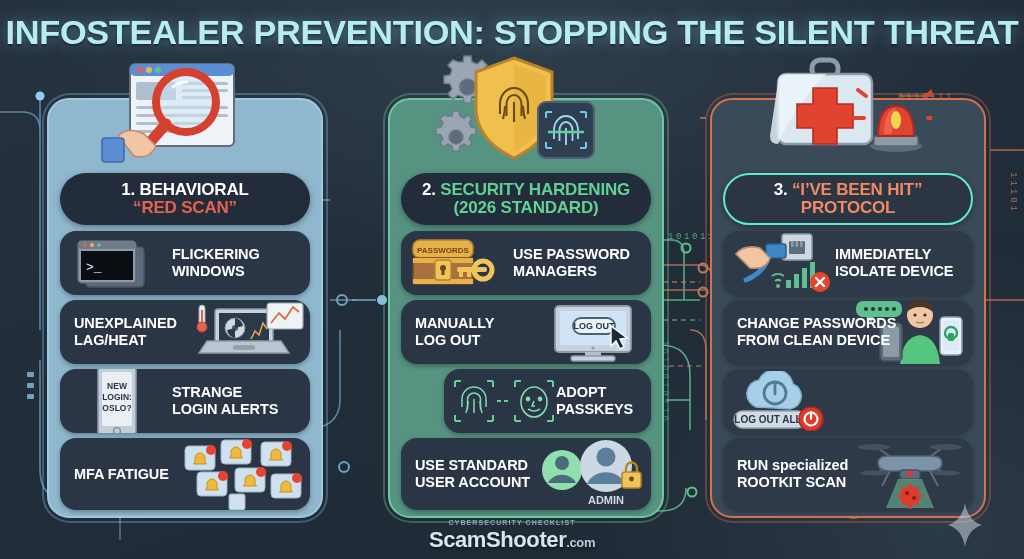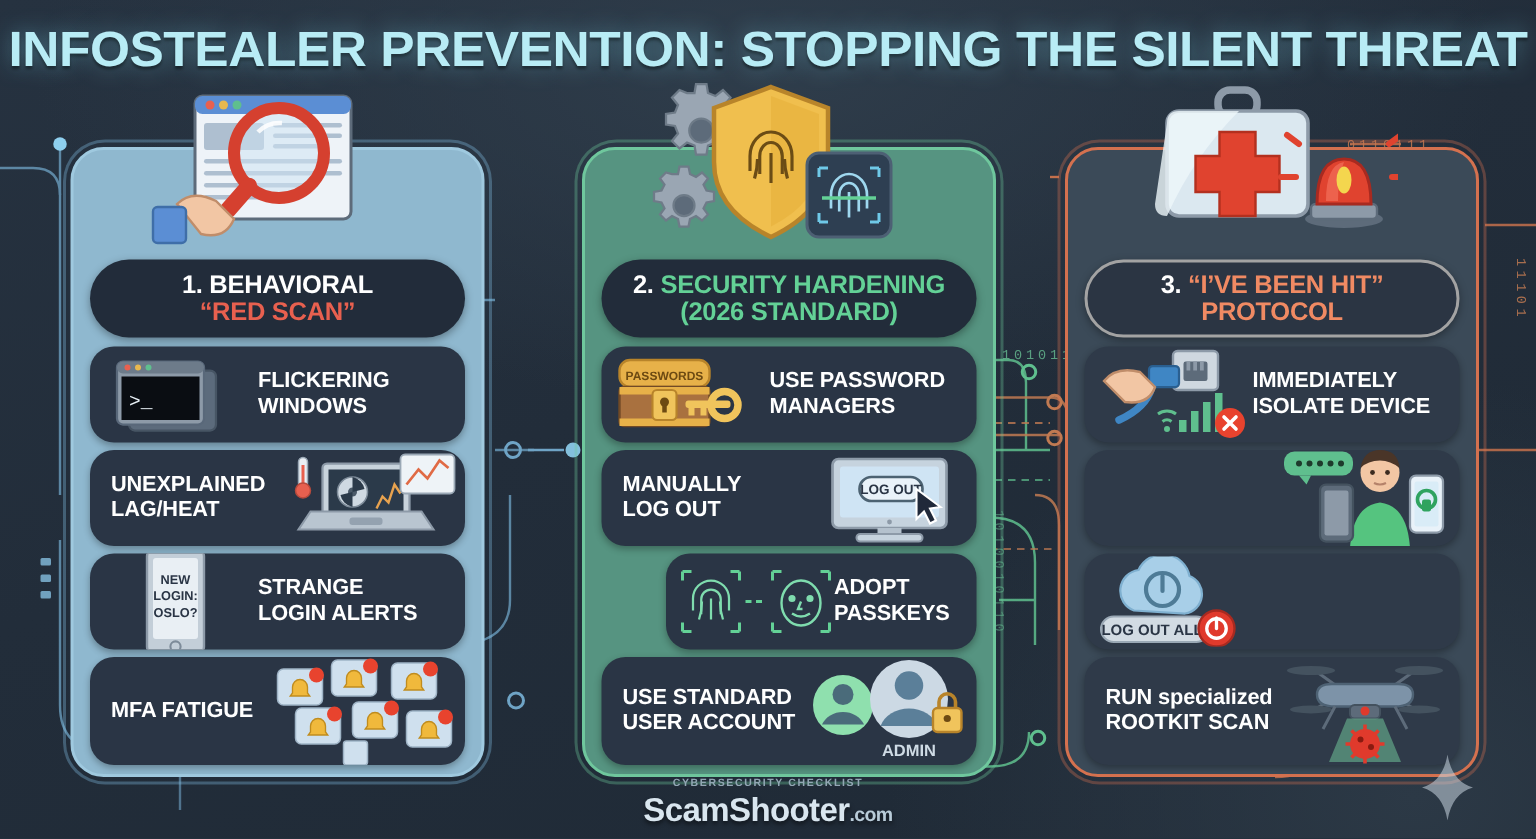--- a/index.html
+++ b/index.html
@@ -60,21 +60,21 @@
   #col3 .colglow { box-shadow:0 0 0 2px rgba(212,113,79,.35); }
 
   
   .hdr {
     position:absolute; left:11px; right:11px; top:73px; height:52px;
     background:#222c3a; border-radius:26px;
     display:flex; flex-direction:column; align-items:center; justify-content:center;
     line-height:1.06; text-align:center;
     box-shadow:0 2px 6px rgba(0,0,0,.35);
   }
-  #col3 .hdr { border:2px solid #a3a3a3; background:#2b3543; }
+  #col3 .hdr { border:2px solid #5eead4; background:#2b3543; }
   .hdr .l1, .hdr .l2 { font-size:17px; font-weight:700; letter-spacing:-0.2px; white-space:nowrap; }
   .hdr .num { color:#ffffff; }
   #col1 .hdr .l1 { color:#ffffff; }
   #col1 .hdr .l2 { color:#e8604f; }
   #col2 .hdr .l1 .txt, #col2 .hdr .l2 { color:#63d196; }
   #col3 .hdr .l1 .txt, #col3 .hdr .l2 { color:#f08a63; }
 
   
   .cards { position:absolute; left:11px; right:11px; top:131px; bottom:10px; }
   .card {
@@ -507,20 +507,22 @@
             <circle cx="50" cy="54" r="2" fill="#5fbf8e"></circle>
             <circle cx="92" cy="50" r="10" fill="#e8432e"></circle>
             <path d="M88 46 L96 54 M96 46 L88 54" stroke="#fff" stroke-width="2.4" stroke-linecap="round"></path>
           </svg>
         </div>
         <div class="lbl">IMMEDIATELY
 ISOLATE DEVICE</div>
       </div>
 
       <div class="card art-right" style="top:69px;">
+        <div class="lbl">CHANGE PASSWORDS
+FROM CLEAN DEVICE</div>
         <div class="art" style="width:118px;">
           <svg width="112" height="66" viewBox="0 0 112 66">
             <rect x="0" y="2" width="46" height="16" rx="7" fill="#5fbf8e"></rect>
             <path d="M10 18 l5 6 l3 -6 z" fill="#5fbf8e"></path>
             <g fill="#1e3a2c">
               <circle cx="10" cy="10" r="2"></circle>
                 <circle cx="17" cy="10" r="2"></circle>
                 <circle cx="24" cy="10" r="2"></circle>
               <circle cx="31" cy="10" r="2"></circle>
                 <circle cx="38" cy="10" r="2"></circle>

